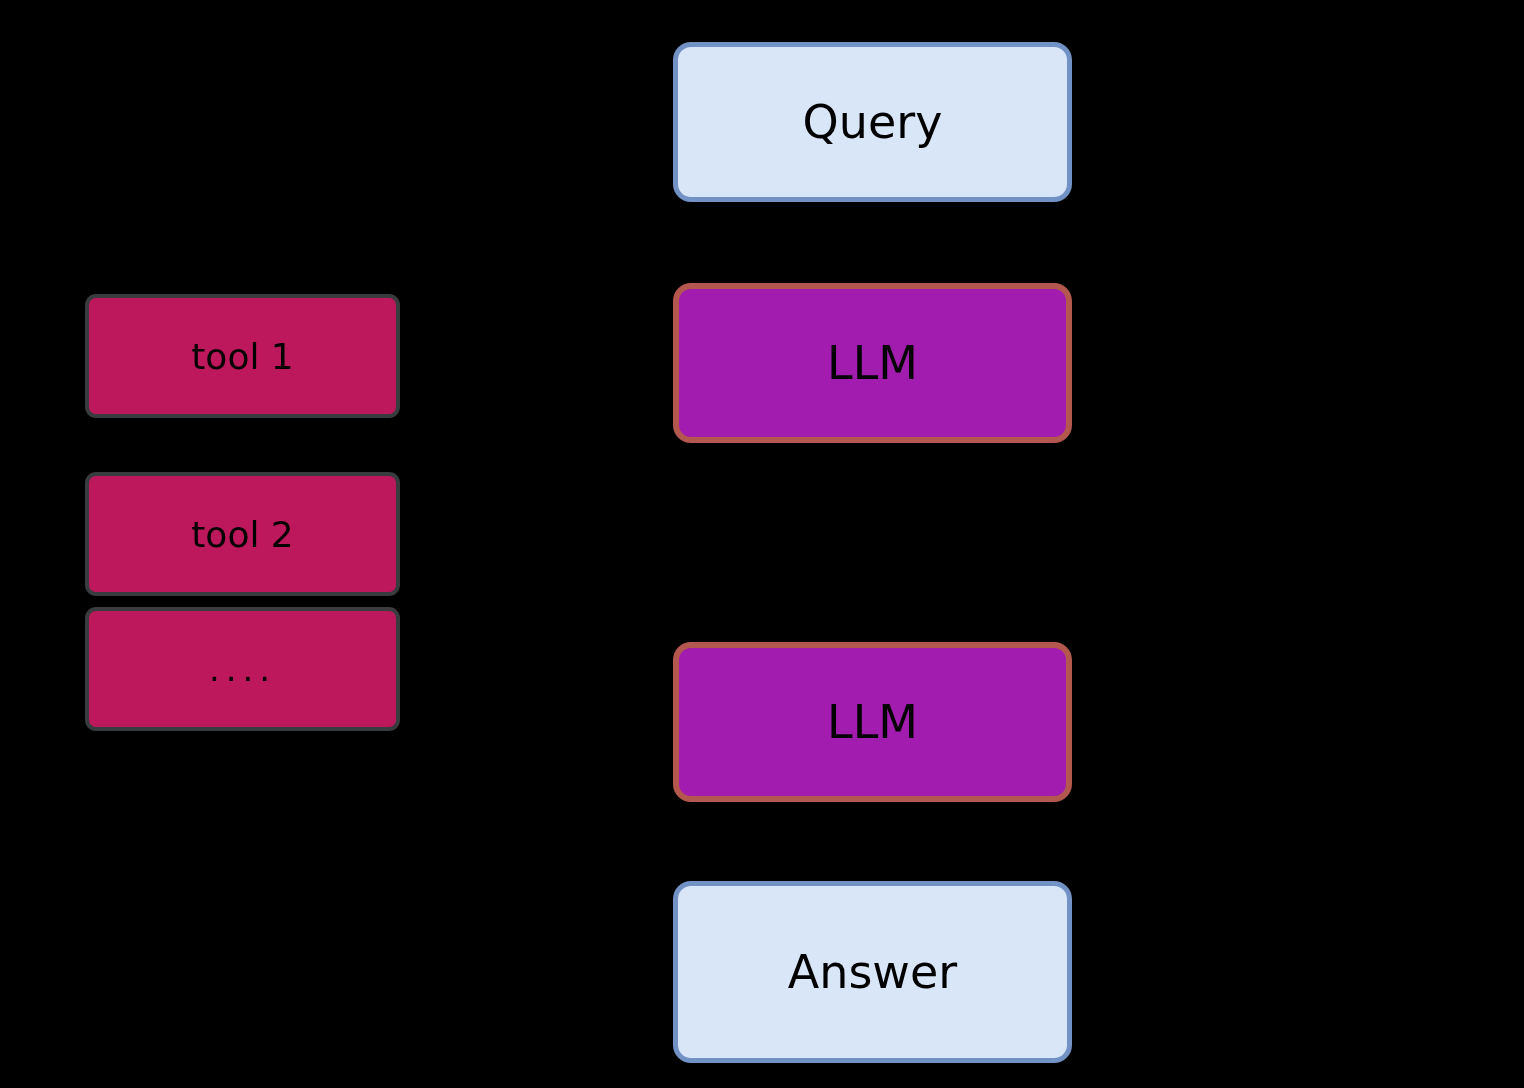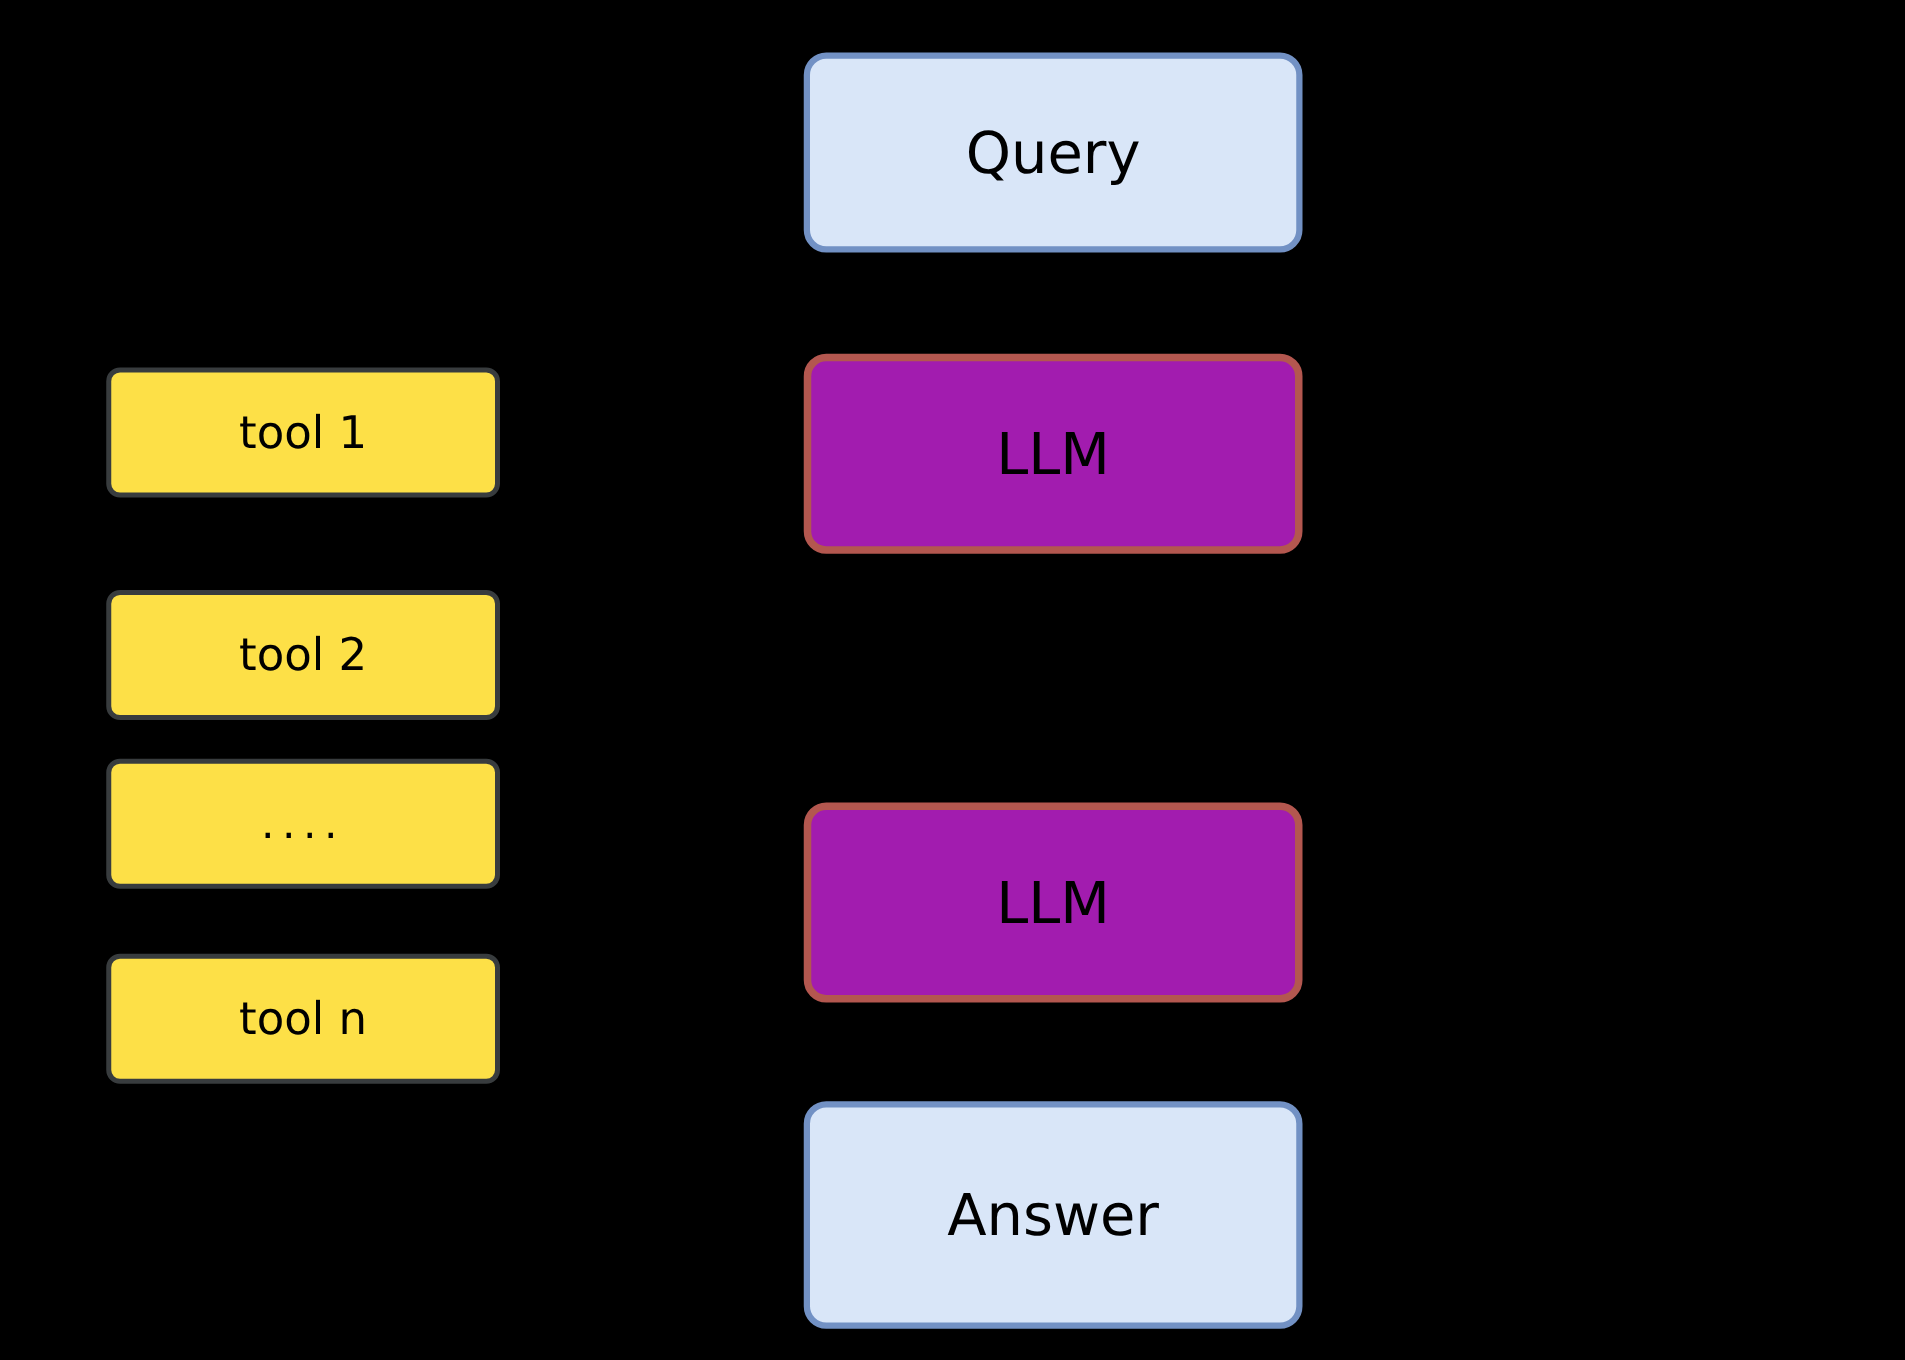--- a/index.html
+++ b/index.html
@@ -21,34 +21,34 @@
     align-items: center;
     justify-content: center;
     box-sizing: border-box;
     color: #000000;
     text-align: center;
   }
   
   .tool-box {
     left: 85px;
     width: 315px;
-    height: 104px;
-    background: #fde047;
+    height: 124px;
+    background: #be185d;
     border: 4px solid #383c3e;
     border-radius: 11px;
     font-size: 36px;
   }
   .tool-1 { top: 294px; }
   .tool-2 { top: 472px; justify-content: center; }
   .tool-dots { top: 607px; font-size: 34px; letter-spacing: 6px; }
   .tool-n { top: 763px; }
 
   
   .flow-box {
-    left: 643px;
+    left: 673px;
     width: 399px;
     height: 160px;
     border-radius: 18px;
     font-size: 46px;
   }
   .flow-blue {
     background: #d9e6f8;
     border: 5px solid #7291c4;
   }
   .flow-red {
@@ -70,23 +70,20 @@
   </div>
 
   <div class="box tool-box tool-2">
     <span>tool 2</span>
   </div>
 
   <div class="box tool-box tool-dots">
     <span>....</span>
   </div>
 
-  <div class="box tool-box tool-n">
-    <span>tool n</span>
-  </div>
 
   <div class="box flow-box flow-blue flow-query">
     <span>Query</span>
   </div>
 
   <div class="box flow-box flow-red flow-llm1">
     <span>LLM</span>
   </div>
 
   <div class="box flow-box flow-red flow-llm2">

